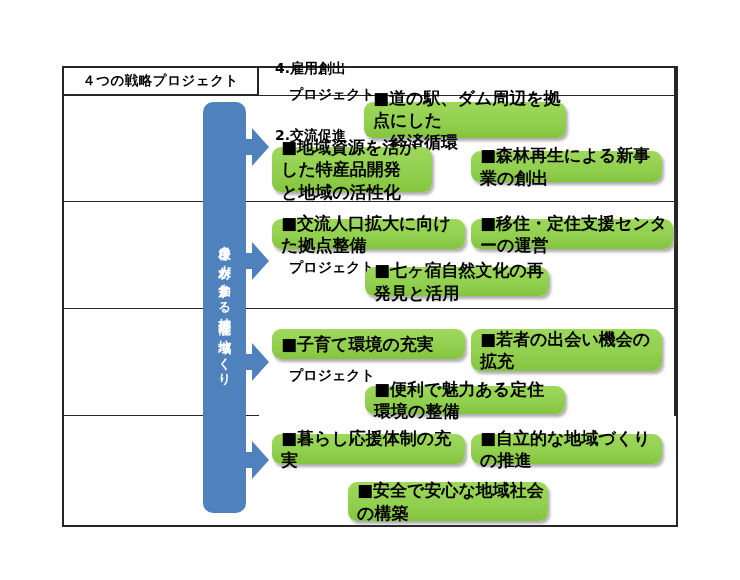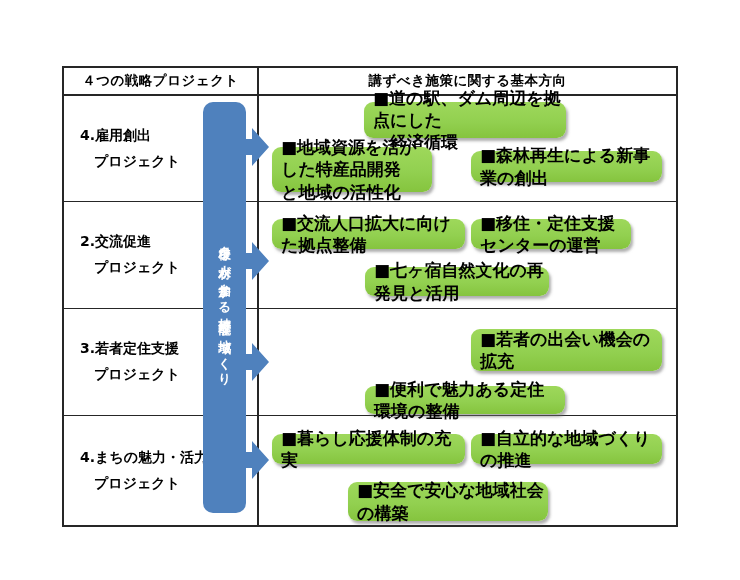--- a/index.html
+++ b/index.html
@@ -50,23 +50,20 @@
 </style>
 </head>
 <body>
 
 <div class="canvas">
 
   <div class="ptable">
     <div class="cell hcell lcol">
       <span>４つの戦略プロジェクト</span>
     </div>
-    <div class="cell hcell">
-      <span>講ずべき施策に関する基本方向</span>
-    </div>
 
     <div class="cell lcol rowline pcell">4.雇用創出
 　プロジェクト</div>
     <div class="cell rowline"></div>
 
     <div class="cell lcol rowline pcell">2.交流促進
 　プロジェクト</div>
     <div class="cell rowline"></div>
 
     <div class="cell lcol rowline pcell">3.若者定住支援
@@ -95,23 +92,24 @@
     <div class="banner-text">多様な人材が参加する持続可能な地域づくり</div>
   </div>
 
   <div class="gbox" style="left:364px;top:102px;width:202px;height:36px">■道の駅、ダム周辺を拠点にした
 　経済循環</div>
   <div class="gbox" style="left:272px;top:147px;width:160px;height:45px">■地域資源を活かした特産品開発
 と地域の活性化</div>
   <div class="gbox" style="left:471px;top:151px;width:191px;height:31px">■森林再生による新事業の創出</div>
 
   <div class="gbox" style="left:272px;top:219px;width:193px;height:30px">■交流人口拡大に向けた拠点整備</div>
-  <div class="gbox" style="left:471px;top:219px;width:160px;height:30px">■移住・定住支援センターの運営</div>
+  <div class="gbox" style="left:471px;top:219px;width:202px;height:30px">■移住・定住支援センターの運営</div>
   <div class="gbox" style="left:365px;top:267px;width:184px;height:29px">■七ヶ宿自然文化の再発見と活用</div>
 
+  <div class="gbox" style="left:272px;top:329px;width:193px;height:30px">■子育て環境の充実</div>
   <div class="gbox" style="left:471px;top:329px;width:191px;height:42px">■若者の出会い機会の拡充</div>
   <div class="gbox" style="left:365px;top:386px;width:200px;height:28px">■便利で魅力ある定住環境の整備</div>
 
   <div class="gbox" style="left:272px;top:434px;width:193px;height:30px">■暮らし応援体制の充実</div>
   <div class="gbox" style="left:471px;top:434px;width:191px;height:30px">■自立的な地域づくりの推進</div>
   <div class="gbox" style="left:348px;top:482px;width:200px;height:39px">■安全で安心な地域社会の構築</div>
 
 </div>
 
 </body></html>

